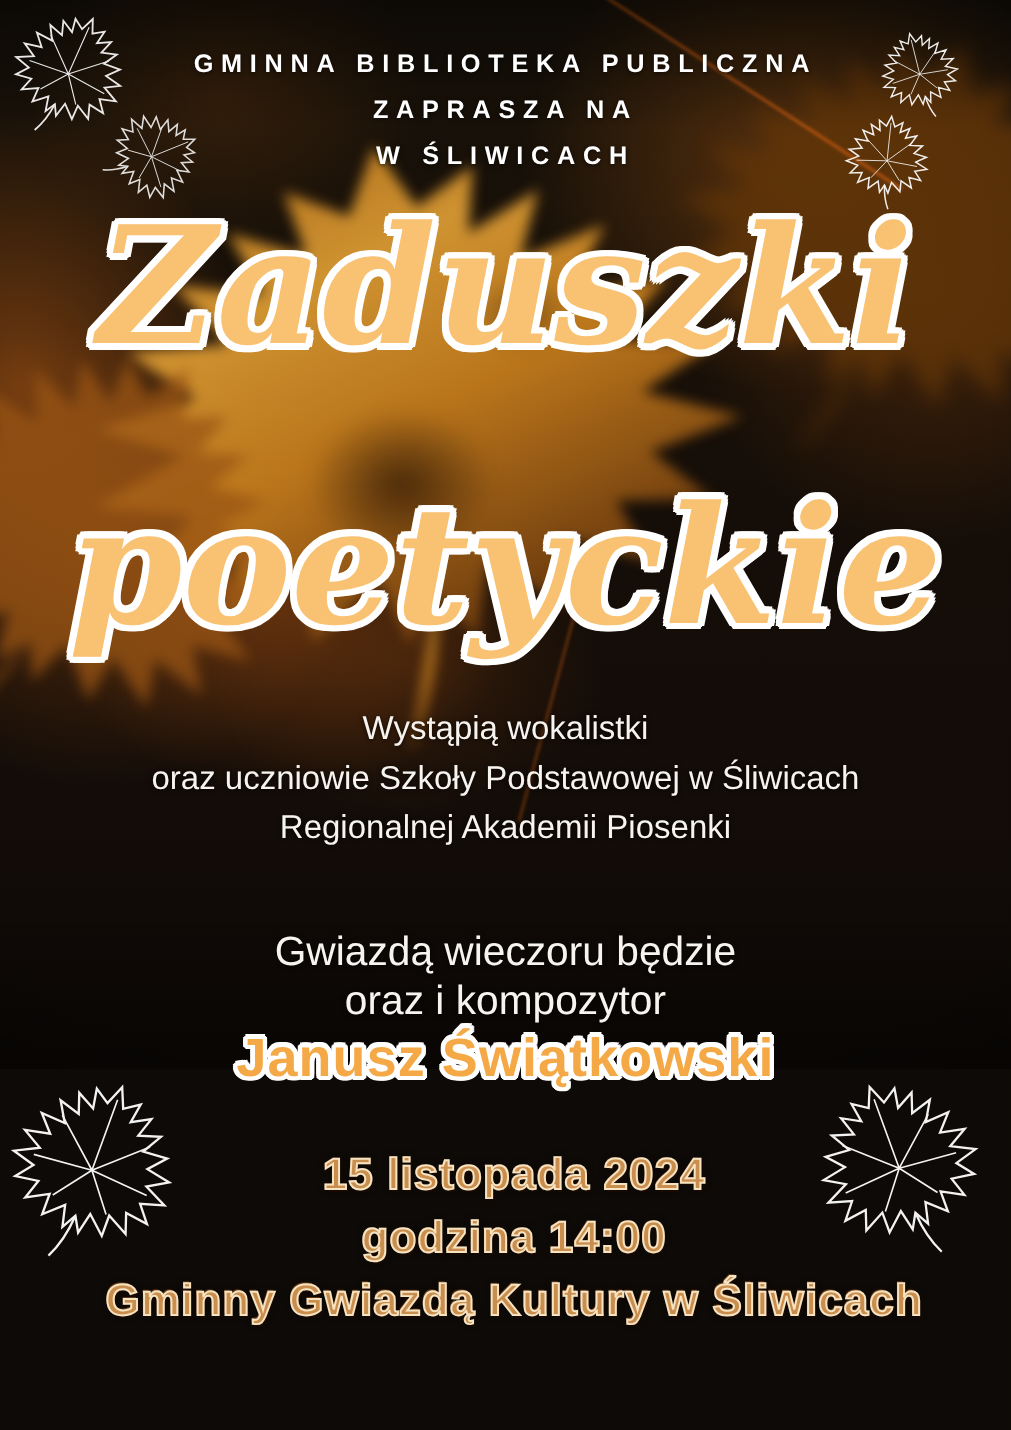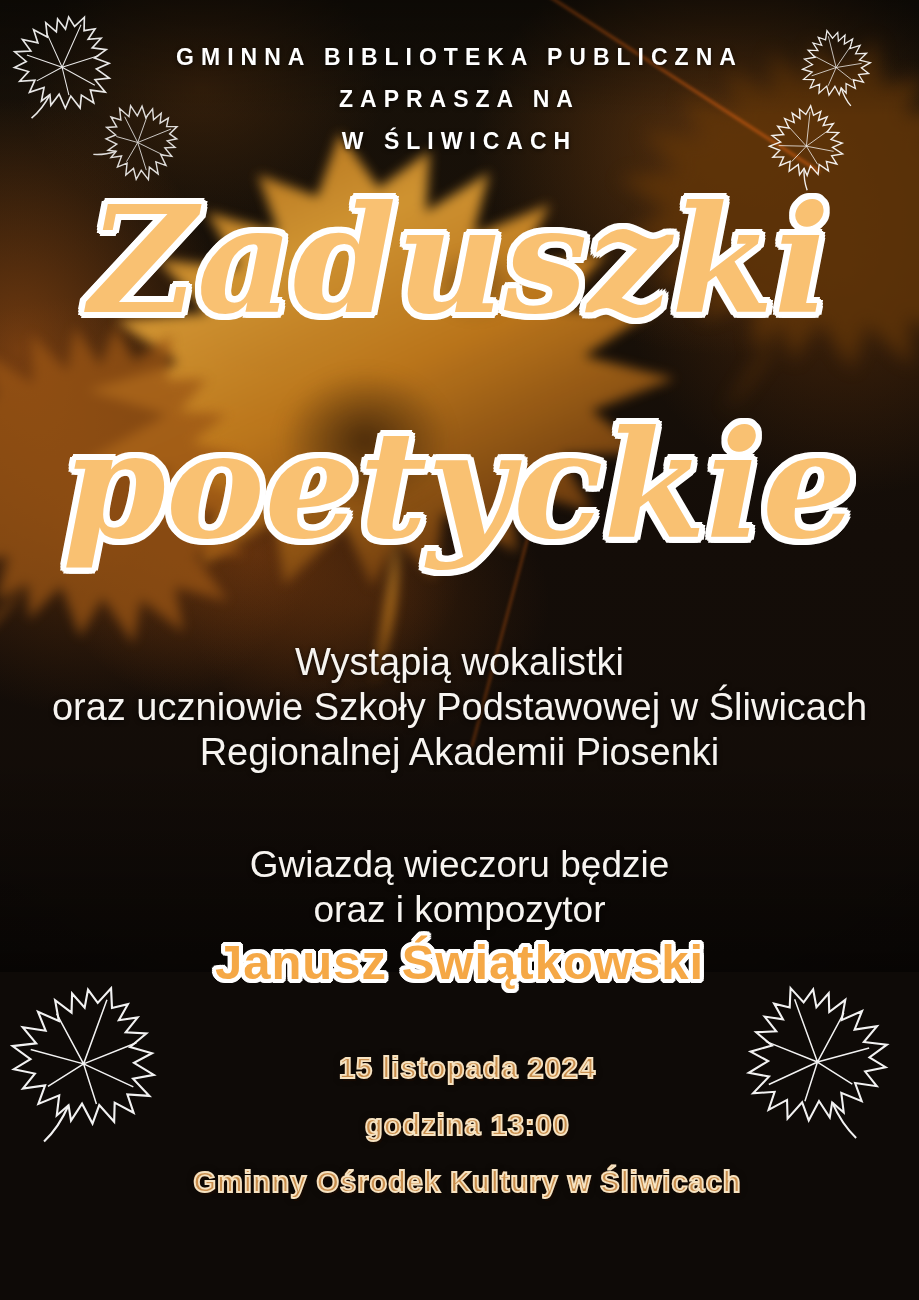--- a/index.html
+++ b/index.html
@@ -56,45 +56,45 @@
     font-style:italic; font-weight:bold;
     font-size:148px; line-height:1;
     color:#f9c172;
     text-shadow:
       6px 0 0 #fff, -6px 0 0 #fff, 0 6px 0 #fff, 0 -6px 0 #fff,
       4px 4px 0 #fff, -4px 4px 0 #fff, 4px -4px 0 #fff, -4px -4px 0 #fff,
       6px 3px 0 #fff, -6px 3px 0 #fff, 6px -3px 0 #fff, -6px -3px 0 #fff,
       3px 6px 0 #fff, -3px 6px 0 #fff, 3px -6px 0 #fff, -3px -6px 0 #fff;
   }
   .title-w1 { top:186px;text-align:center; }
-  .title-w2 { top:411px; }
+  .title-w2 { top:440px; }
 
   .performers {
     top:640px;
-    color:#f7f4f0; font-size:38px; line-height:45px; font-weight:normal;
+    color:#f7f4f0; font-size:30px; line-height:45px; font-weight:normal;
     text-shadow:0 1px 5px rgba(0,0,0,.7);
   }
   .headliner-intro {
     top:842px;
     color:#f7f4f0; font-size:37px; line-height:45px;
     text-shadow:0 1px 5px rgba(0,0,0,.7);
   }
   .headliner-name {
     top:934px;
     font-size:49px; font-weight:bold; letter-spacing:1px;
     color:#f5a846;
     text-shadow:
       4px 0 0 #fff, -4px 0 0 #fff, 0 4px 0 #fff, 0 -4px 0 #fff,
       3px 3px 0 #fff, -3px 3px 0 #fff, 3px -3px 0 #fff, -3px -3px 0 #fff,
       4px 2px 0 #fff, -4px 2px 0 #fff, 4px -2px 0 #fff, -4px -2px 0 #fff,
       2px 4px 0 #fff, -2px 4px 0 #fff, 2px -4px 0 #fff, -2px -4px 0 #fff;
   }
   .event-block {
     top:1040px;
-    font-size:29px; font-weight:bold; line-height:57px; letter-spacing:1px;
+    font-size:40px; font-weight:bold; line-height:57px; letter-spacing:1px;
     color:#c98e4d;
     -webkit-text-stroke:1.8px #f6e3c2;
     text-shadow:
       2px 3px 0 rgba(22,9,2,.95),
       -1px -1px 0 #5f3410,
       0 0 7px rgba(0,0,0,.5);
     margin-left: 16px;
   }
 </style>
 </head>
@@ -181,17 +181,17 @@
   </div>
 
   <div class="txt headliner-intro">
     <div>Gwiazdą wieczoru będzie</div>
     <div>oraz i kompozytor</div>
   </div>
   <div class="txt headliner-name">Janusz Świątkowski</div>
 
   <div class="txt event-block">
     <div>15 listopada 2024</div>
-    <div>godzina 13:00</div>
-    <div>Gminny Ośrodek Kultury w Śliwicach</div>
+    <div>godzina 14:00</div>
+    <div>Gminny Gwiazdą Kultury w Śliwicach</div>
   </div>
 
 </div>
 
 </body></html>

